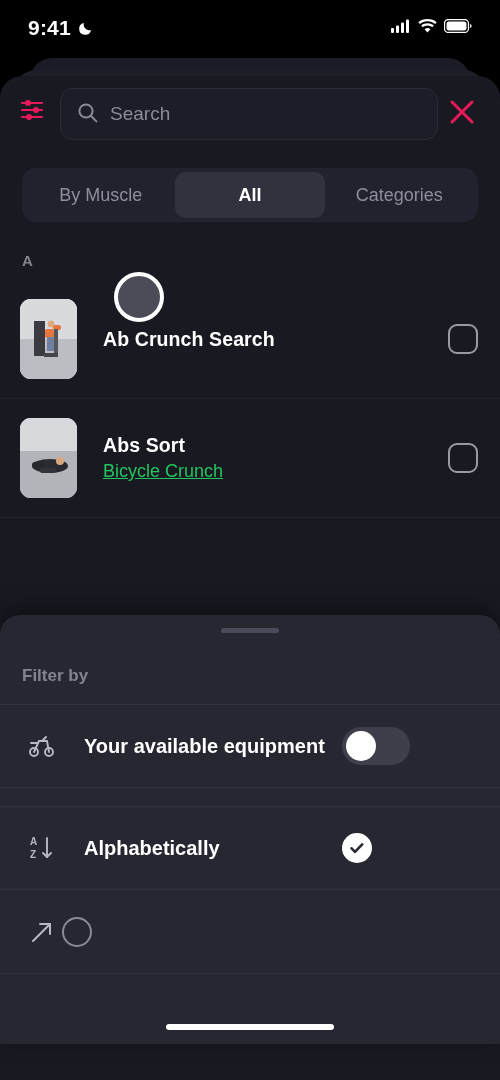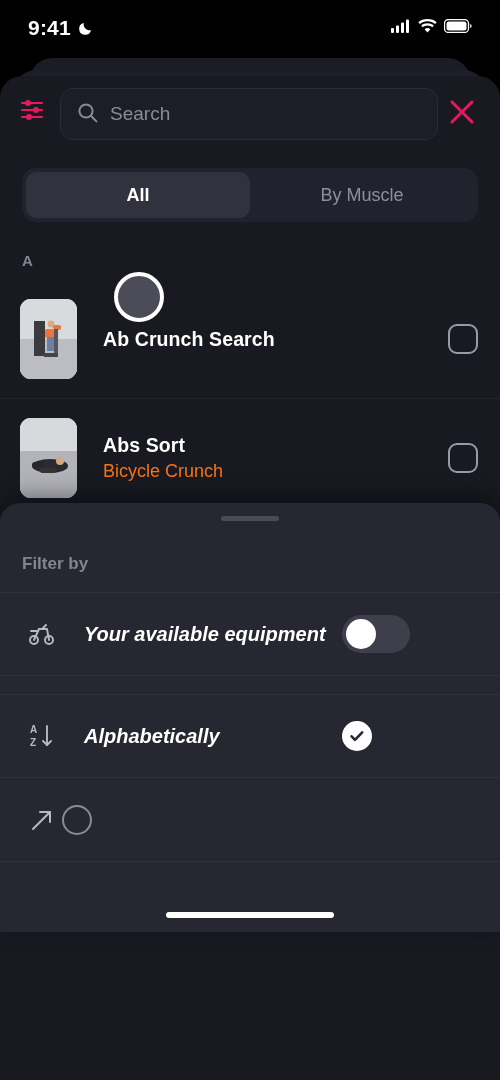--- a/index.html
+++ b/index.html
@@ -2,21 +2,21 @@
 <html><head>
 <meta charset="utf-8">
 <style>
   * { margin:0; padding:0; box-sizing:border-box; }
   html, body {
     width:500px; height:1080px;
     background:#000;
     font-family:"Liberation Sans", sans-serif;
     overflow:hidden;
   }
-  #phone { position:relative; width:500px; height:932px; background:#000; }
+  #phone { position:relative; width:500px; height:1044px; background:#000; }
 
   
   .statusbar {
     position:absolute; top:0; left:0; width:500px; height:56px;
     display:flex; align-items:center; justify-content:space-between;
     padding:0 28px; color:#fff; z-index:60;
   }
   .status-left { display:flex; align-items:center; gap:7px; }
   .clock { font-size:21px; font-weight:700; letter-spacing:.2px; }
   .moon { width:16px; height:16px; }
@@ -88,21 +88,21 @@
     border-bottom:1px solid #23232e;
     position:relative;
   }
   .thumb {
     width:57px; height:80px; border-radius:11px; overflow:hidden;
     flex:0 0 57px; background:#c3c4c9; position:relative;
   }
   .thumb svg { display:block; width:100%; height:100%; }
   .ex-text { flex:1; padding-left:26px; }
   .ex-name { font-size:19.5px; font-weight:700; color:#fff; letter-spacing:.1px; }
-  .ex-sub  { font-size:18px; color:#f97316; margin-top:4px; }
+  .ex-sub  { font-size:18px; color:#22c55e; margin-top:4px;text-decoration:underline; }
   .checkbox {
     width:30px; height:30px; border:2px solid #9a9aa6;
     border-radius:9px; flex:0 0 30px;
   }
 
   
   .bottom-sheet {
     position:absolute; left:0; bottom:0; width:500px; height:429px;
     background:#272732; border-radius:20px 20px 0 0; z-index:40;
     box-shadow:0 -6px 24px rgba(0,0,0,.45);
@@ -122,21 +122,21 @@
   .opt-row {
     display:flex; align-items:center; min-height:84px;
     padding:0 22px 0 22px; border-bottom:1px solid #32323e;
   }
   .opt-row.first { margin-top:18px; border-top:1px solid #32323e; }
   .opt-icon {
     width:40px; flex:0 0 40px; display:flex; align-items:center; justify-content:center;
   }
   .opt-label {
     flex:1; padding-left:22px; font-size:20px; font-weight:700; color:#fff;
-    line-height:29px; max-width:280px;font-style:italic;
+    line-height:29px; max-width:280px;
   }
   .toggle {
     width:68px; height:38px; border-radius:19px; background:#3f3f4c;
     position:relative; flex:0 0 68px;
   }
   .toggle .knob {
     position:absolute; top:4px; left:4px; width:30px; height:30px;
     border-radius:50%; background:#fff;
   }
   .radio {
@@ -224,22 +224,23 @@
         <svg width="30" height="30" viewBox="0 0 30 30">
           <g stroke="#e8195b" stroke-width="3" stroke-linecap="round">
             <line x1="5" y1="5" x2="25" y2="25"></line>
             <line x1="25" y1="5" x2="5" y2="25"></line>
           </g>
         </svg>
       </div>
     </div>
 
     <div class="tabs">
+      <div class="tab">By Muscle</div>
       <div class="tab active">All</div>
-      <div class="tab">By Muscle</div>
+      <div class="tab">Categories</div>
     </div>
 
     <div class="section-letter">A</div>
 
     <div>
 
       <div class="ex-row">
         <div class="thumb">
           <svg viewBox="0 0 57 80" preserveAspectRatio="none">
             <rect width="57" height="80" fill="#cfd0d4"></rect>

